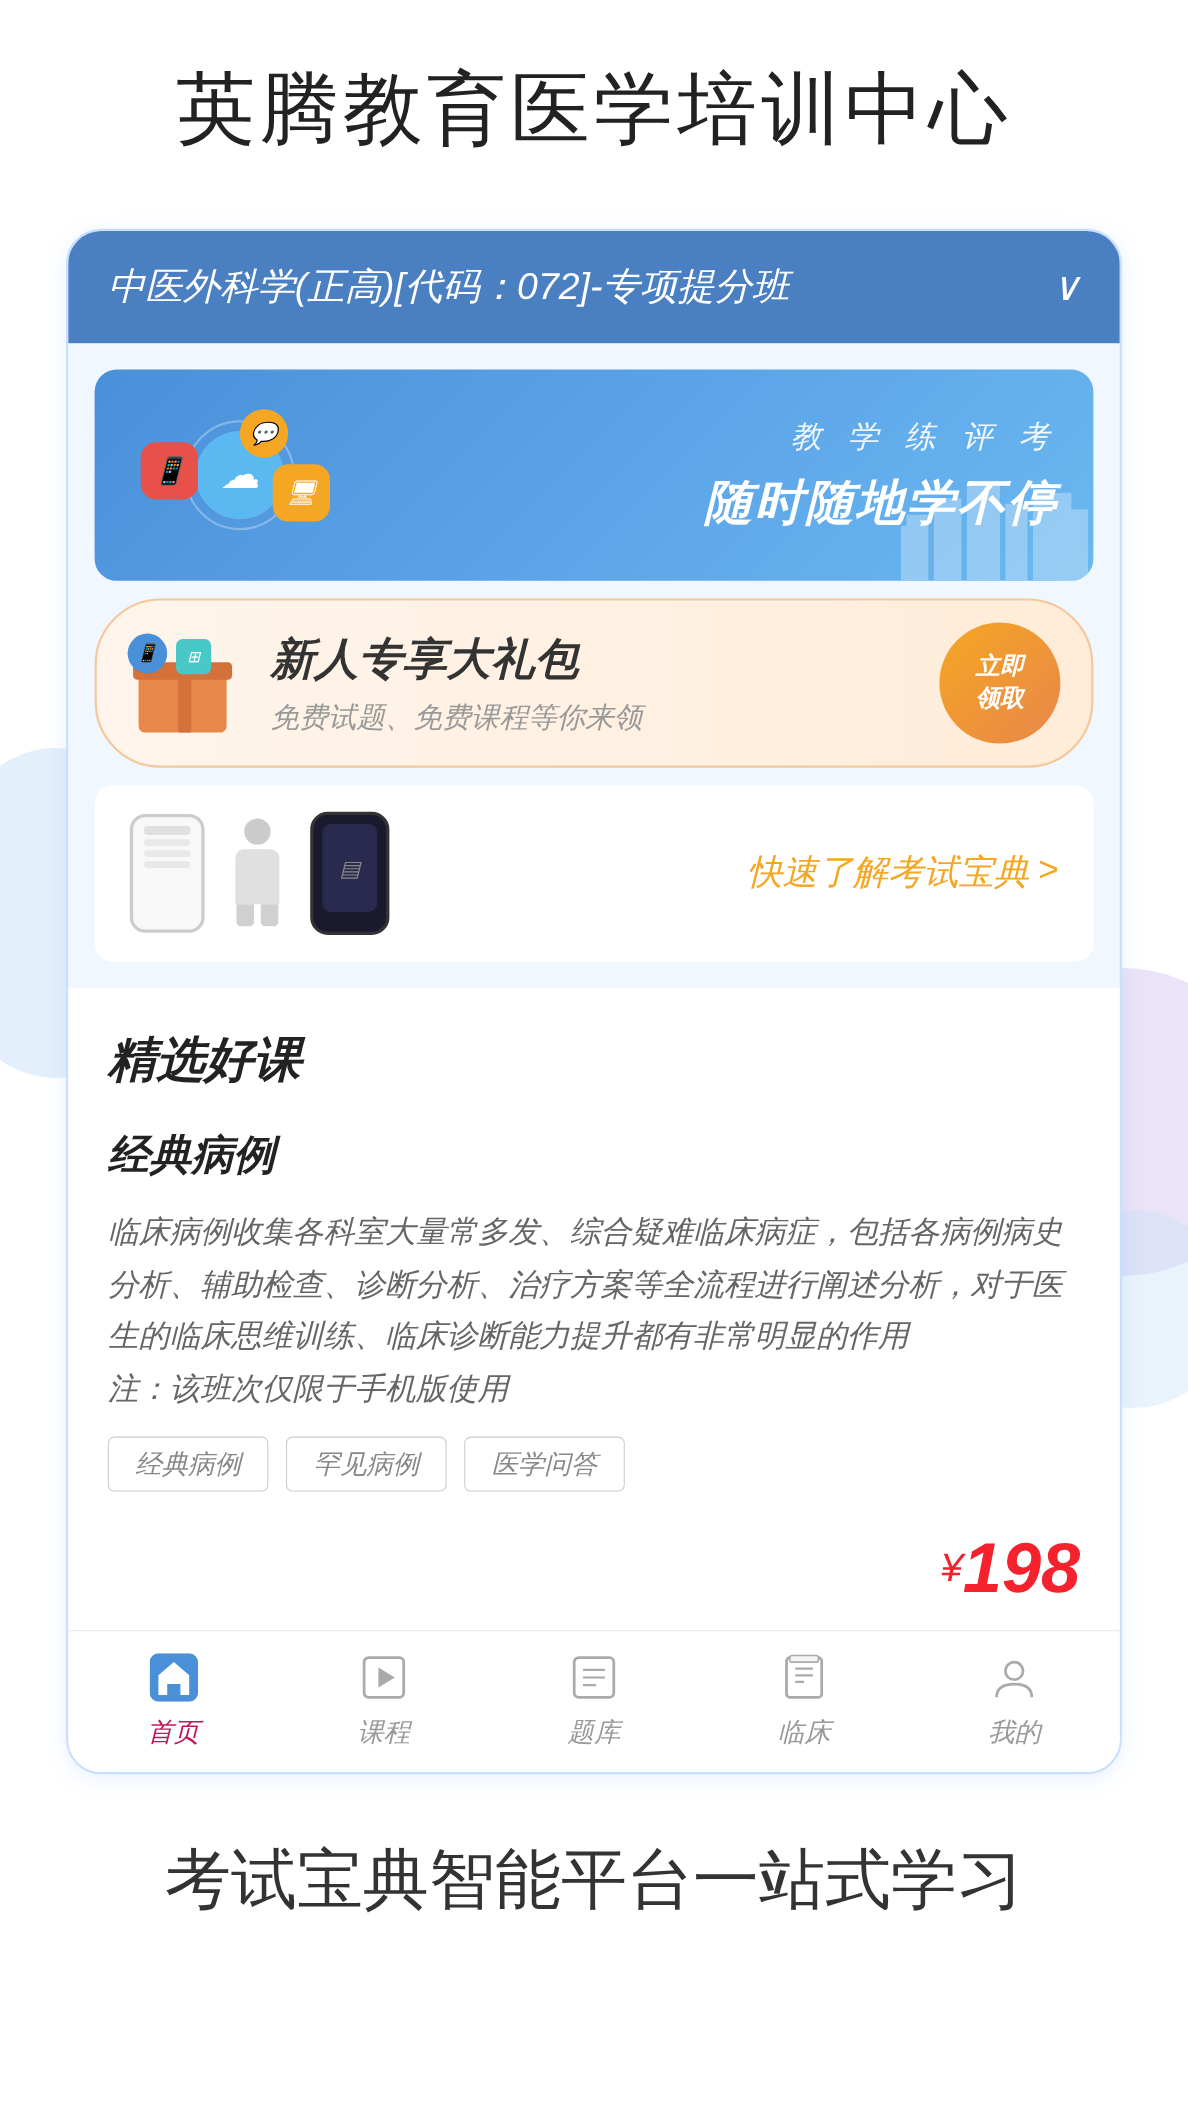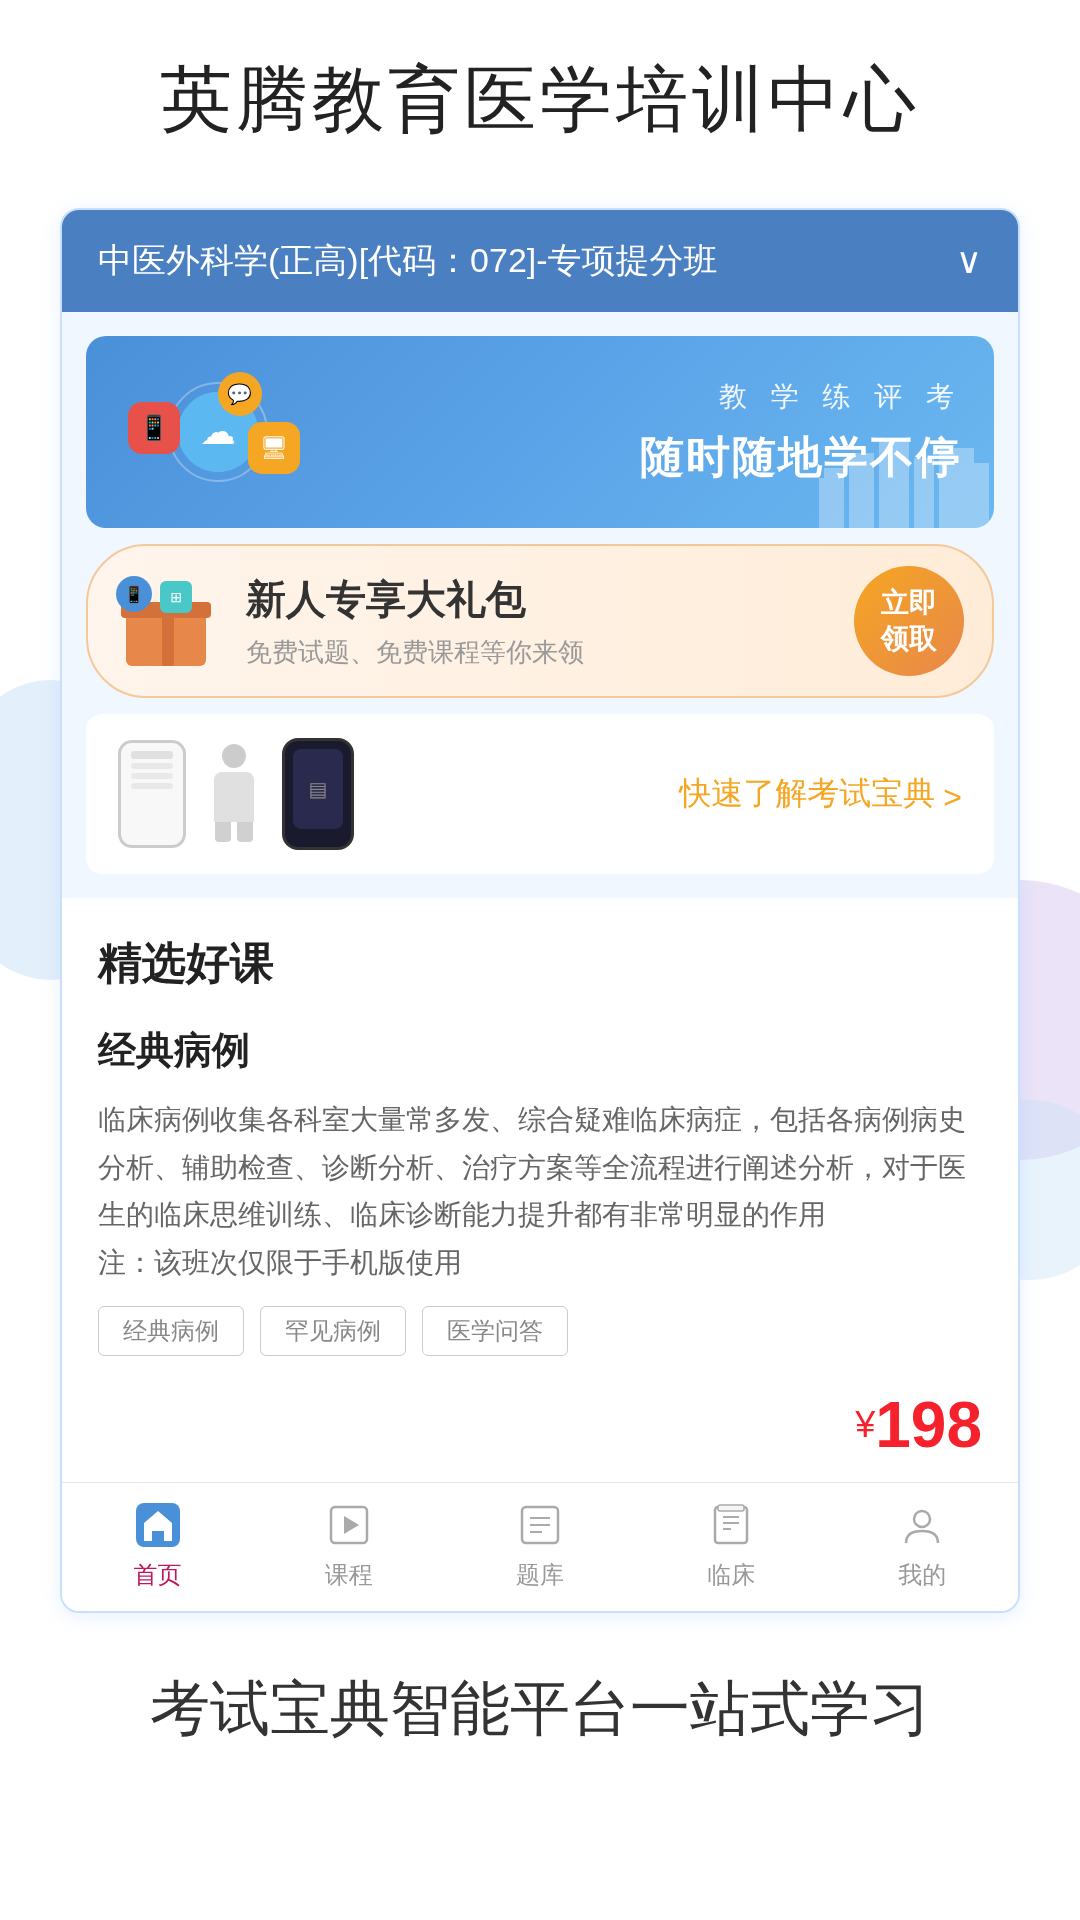--- a/index.html
+++ b/index.html
@@ -56,26 +56,27 @@
       padding: 52px 60px 60px;
       letter-spacing: 4px;
       position: relative;
       z-index: 1;
     }
 
     
     .app-card {
       margin: 0 60px;
       background: #f0f7ff;
-      border-radius: 19px;
+      border-radius: 32px;
       border: 2px solid #c8dfff;
       overflow: hidden;
       position: relative;
       z-index: 1;
       box-shadow: 0 4px 20px rgba(100,160,255,0.15);
+      font-style: italic;
     }
 
     
     .course-selector {
       background: #4a7fc1;
       padding: 28px 36px;
       display: flex;
       align-items: center;
       justify-content: space-between;
     }
@@ -200,21 +201,21 @@
     }
     .gift-btn {
       background: linear-gradient(135deg, #f5a623 0%, #e8874a 100%);
       color: white;
       border-radius: 50%;
       width: 110px; height: 110px;
       display: flex;
       flex-direction: column;
       align-items: center;
       justify-content: center;
-      font-size: 28px;
+      font-size: 22px;
       font-weight: 700;
       flex-shrink: 0;
       line-height: 1.3;
     }
 
     
     .exam-guide {
       margin: 0 24px 24px;
       background: #ffffff;
       border-radius: 16px;
@@ -227,21 +228,21 @@
       align-items: center;
       gap: 16px;
       flex: 1;
     }
     .exam-link {
       color: #f5a623;
       font-size: 32px;
       font-weight: 500;
       white-space: nowrap;
       display: flex;
-      align-items: flex-end;
+      align-items: flex-start;
       gap: 8px;
     }
 
     
     .main-content {
       background: #ffffff;
       margin: 0 0;
       padding: 36px 36px 20px;
     }
 

